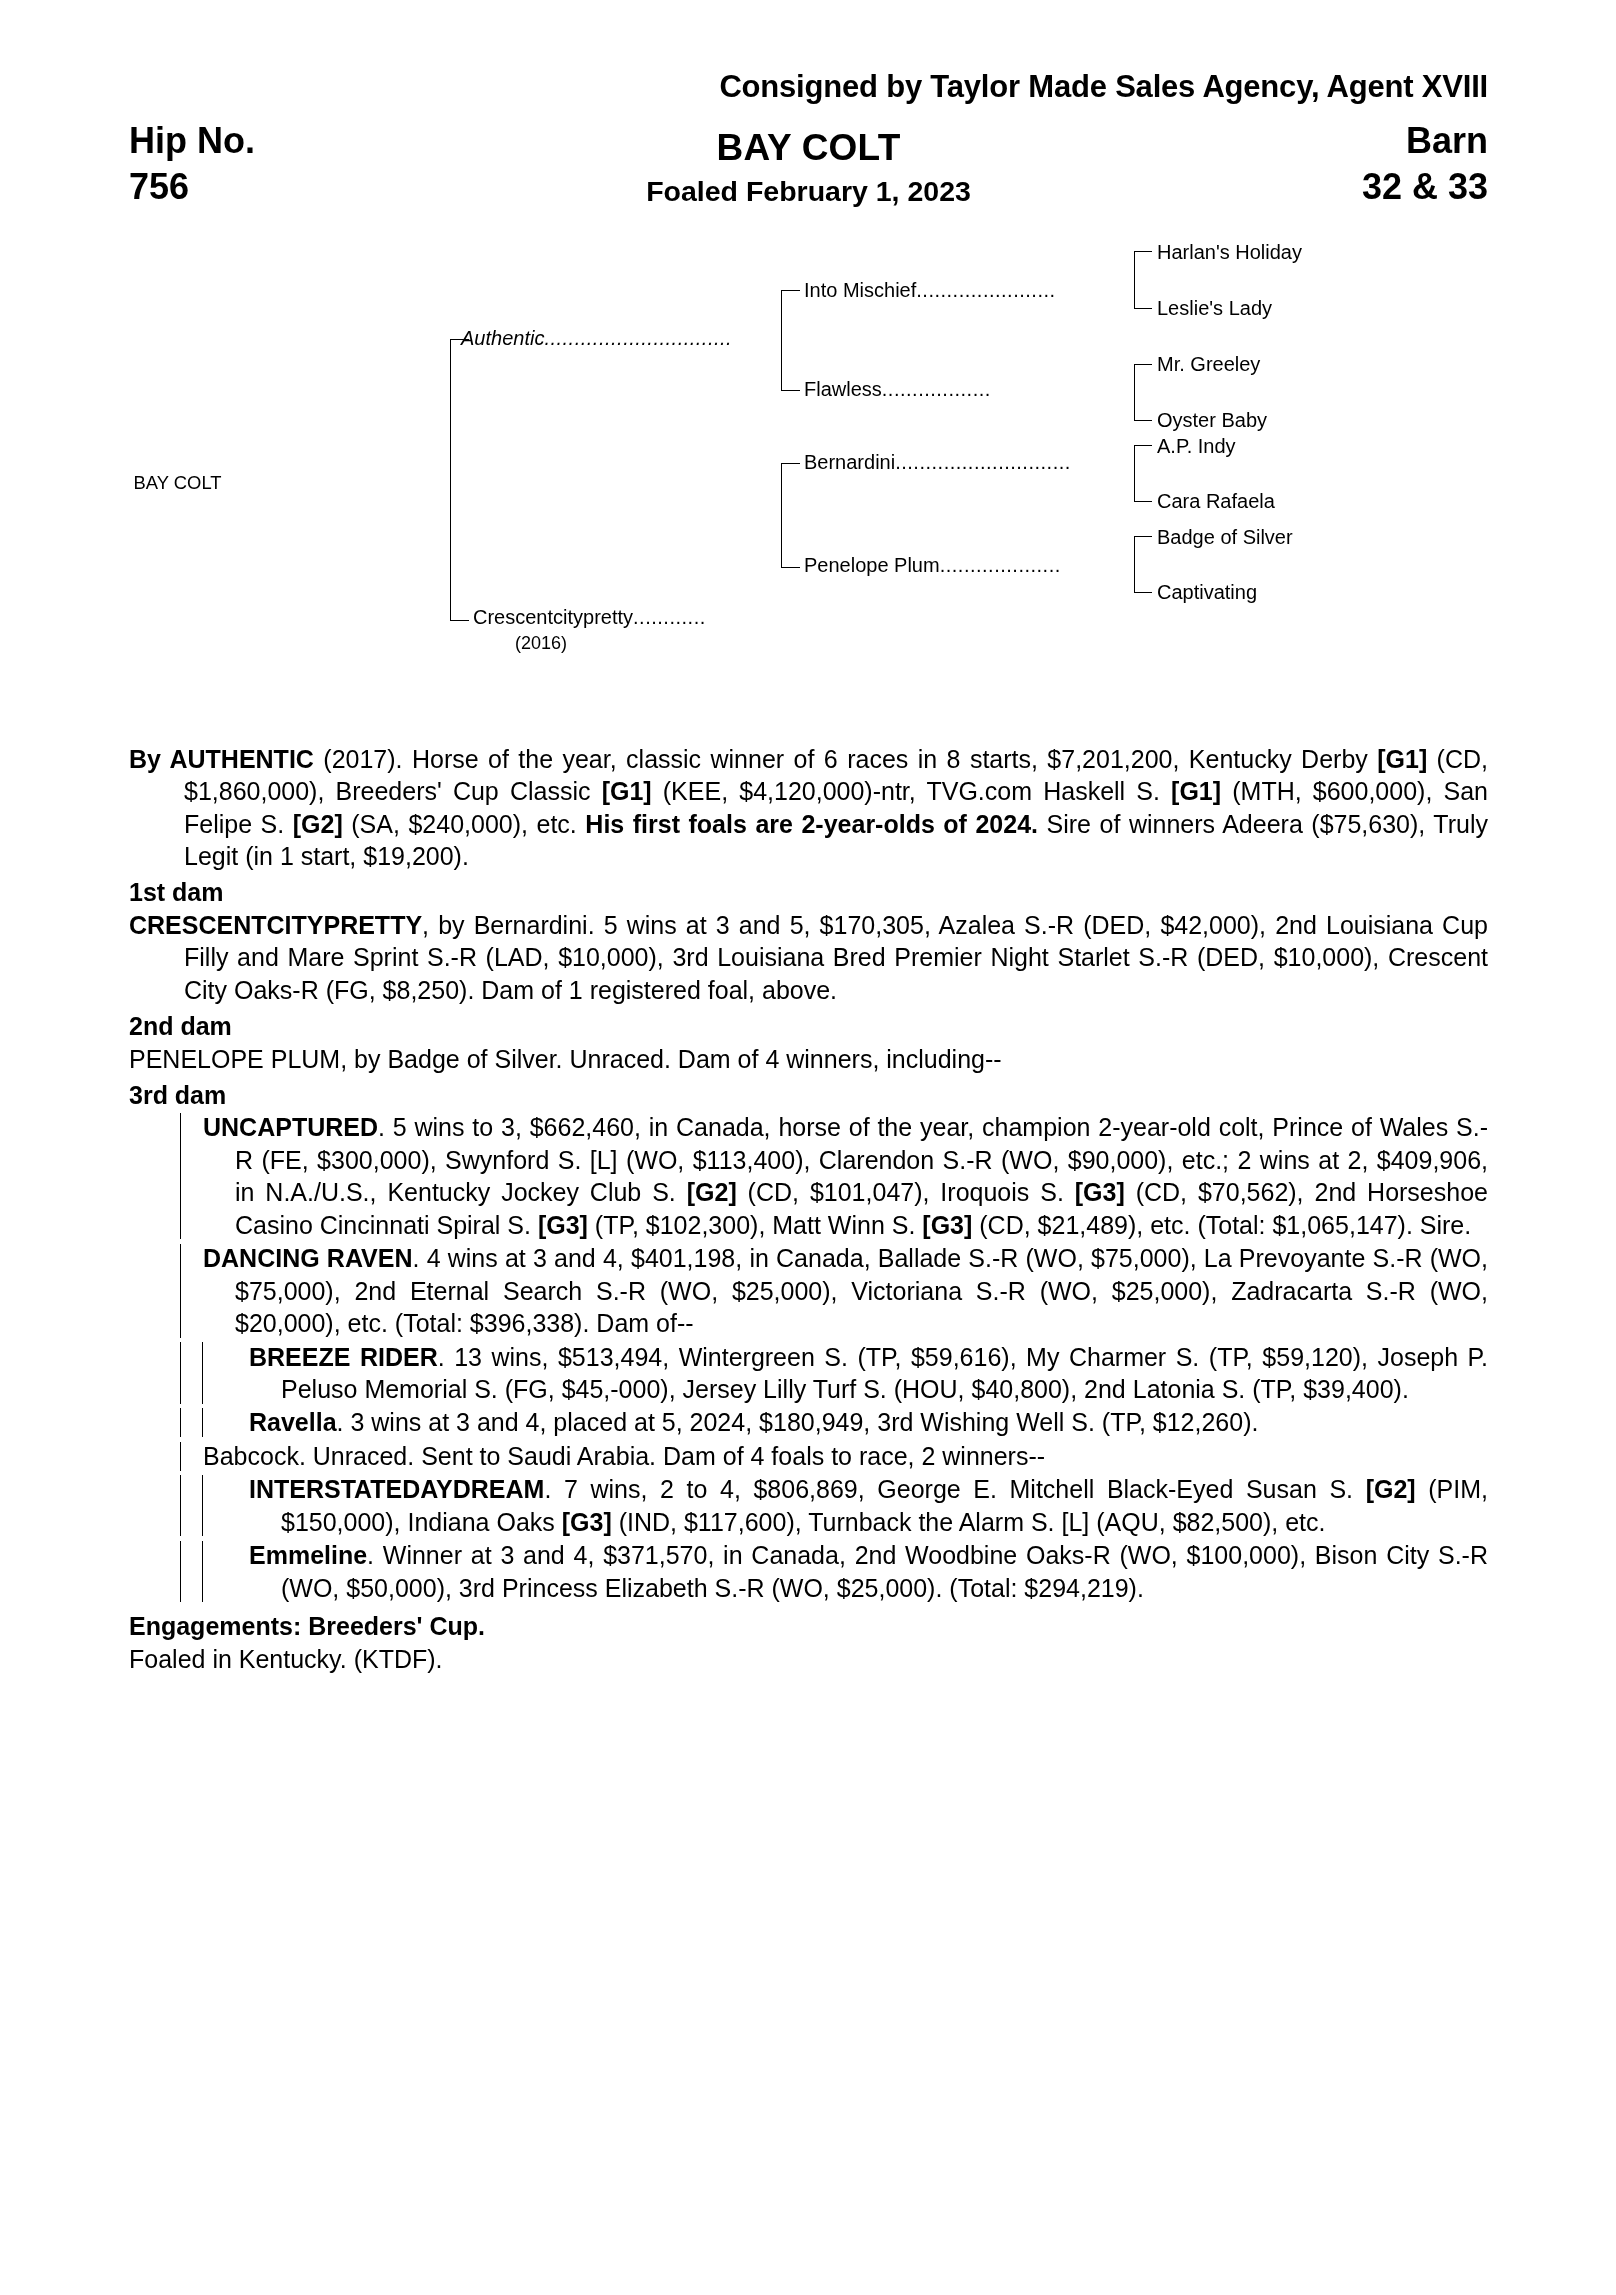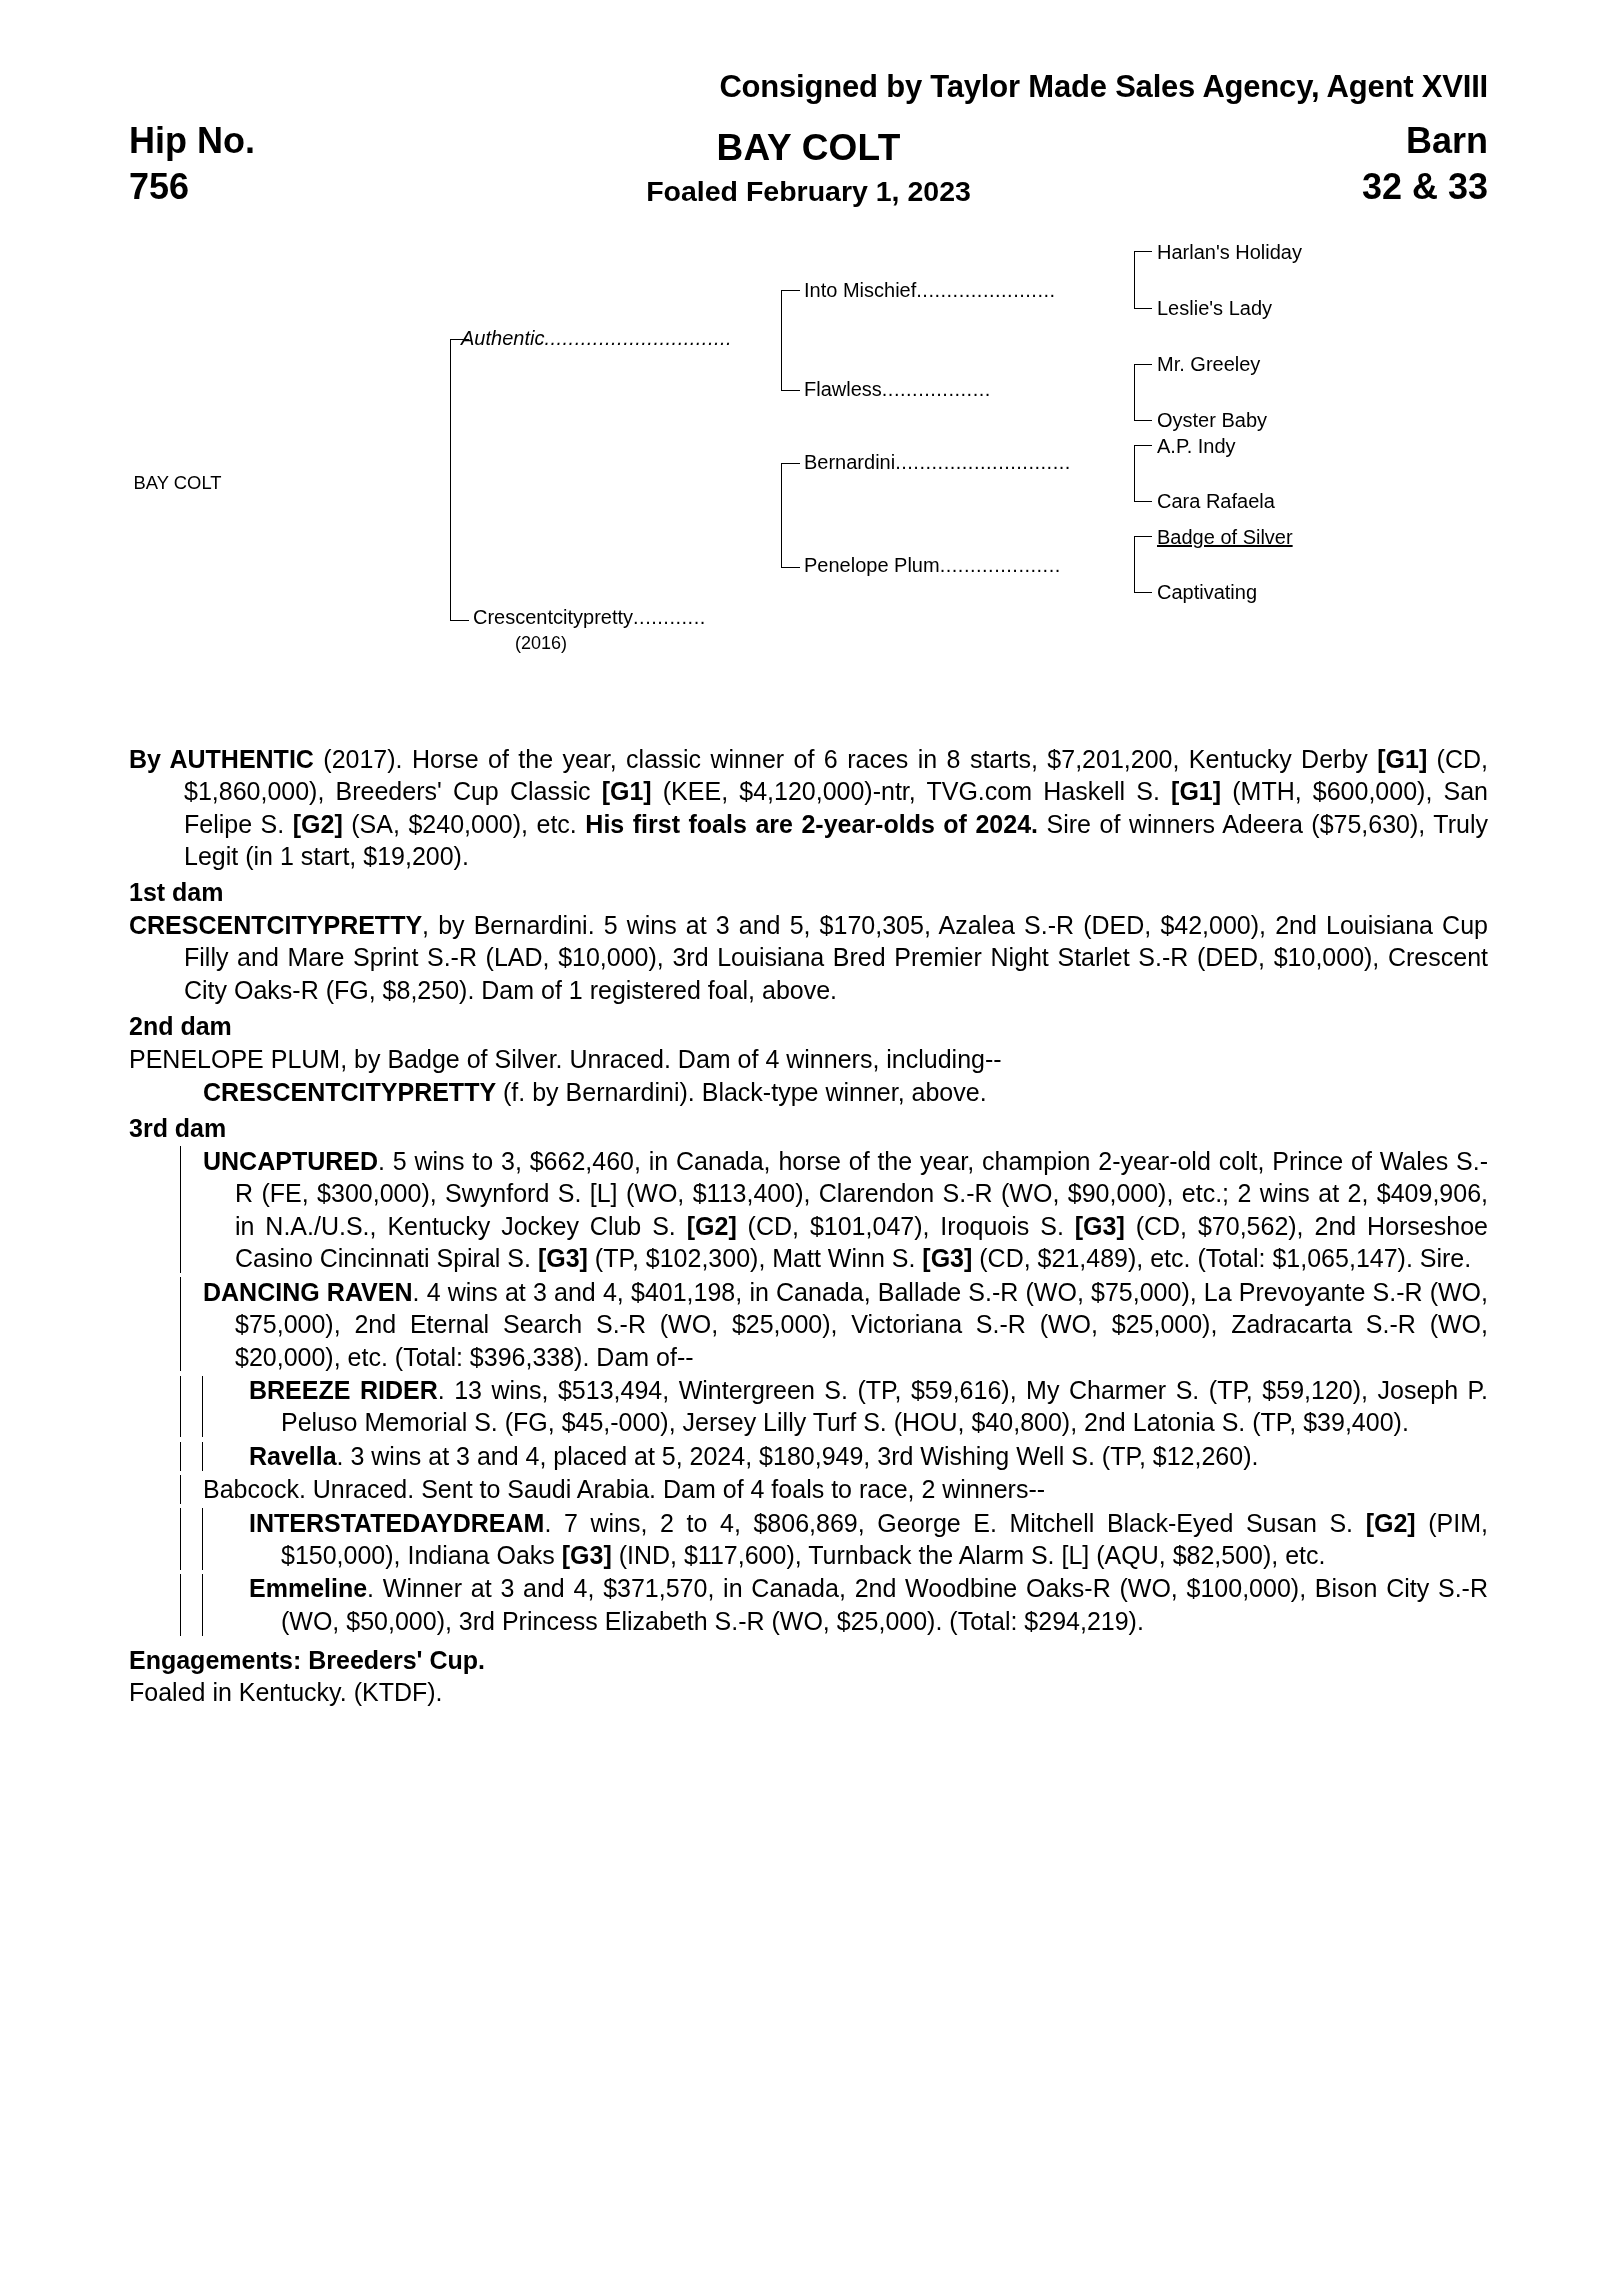--- a/index.html
+++ b/index.html
@@ -226,34 +226,33 @@
       <div class="ped-name" style="left:675px; top:321px;">
         <span>Penelope Plum</span><span class="dots">....................</span>
       </div>
 
       <div class="ped-name" style="left:1028px; top:8.3px;">Harlan's Holiday</div>
       <div class="ped-name" style="left:1028px; top:64px;">Leslie's Lady</div>
       <div class="ped-name" style="left:1028px; top:120px;">Mr. Greeley</div>
       <div class="ped-name" style="left:1028px; top:176px;">Oyster Baby</div>
       <div class="ped-name" style="left:1028px; top:202px;">A.P. Indy</div>
       <div class="ped-name" style="left:1028px; top:257px;">Cara Rafaela</div>
-      <div class="ped-name" style="left:1028px; top:293px;text-decoration:underline;">Badge of Silver</div>
+      <div class="ped-name" style="left:1028px; top:293px;">Badge of Silver</div>
       <div class="ped-name" style="left:1028px; top:348px;text-align:center;">Captivating</div>
     </div>
 
     <div class="body">
 
       <div class="para hang1"><b>By AUTHENTIC</b> (2017). Horse of the year, classic winner of 6 races in 8 starts, $7,201,200, Kentucky Derby <b>[G1]</b> (CD, $1,860,000), Breeders' Cup Classic <b>[G1]</b> (KEE, $4,120,000)-ntr, TVG.com Haskell S. <b>[G1]</b> (MTH, $600,000), San Felipe S. <b>[G2]</b> (SA, $240,000), etc. <b>His first foals are 2-year-olds of 2024.</b> Sire of winners Adeera ($75,630), Truly Legit (in 1 start, $19,200).</div>
 
       <div class="damhdr">1st dam</div>
       <div class="para hang1"><b>CRESCENTCITYPRETTY</b>, by Bernardini. 5 wins at 3 and 5, $170,305, Azalea S.-R (DED, $42,000), 2nd Louisiana Cup Filly and Mare Sprint S.-R (LAD, $10,000), 3rd Louisiana Bred Premier Night Starlet S.-R (DED, $10,000), Crescent City Oaks-R (FG, $8,250). Dam of 1 registered foal, above.</div>
 
       <div class="damhdr">2nd dam</div>
       <div class="para">PENELOPE PLUM, by Badge of Silver. Unraced. Dam of 4 winners, including--</div>
-      <div class="para lvl2"><b>CRESCENTCITYPRETTY</b> (f. by Bernardini). Black-type winner, above.</div>
 
       <div class="damhdr">3rd dam</div>
 
       <div id="entries">
           <div class="para lvl2 bar1"><b>UNCAPTURED</b>. 5 wins to 3, $662,460, in Canada, horse of the year, champion 2-year-old colt, Prince of Wales S.-R (FE, $300,000), Swynford S. [L] (WO, $113,400), Clarendon S.-R (WO, $90,000), etc.; 2 wins at 2, $409,906, in N.A./U.S., Kentucky Jockey Club S. <b>[G2]</b> (CD, $101,047), Iroquois S. <b>[G3]</b> (CD, $70,562), 2nd Horseshoe Casino Cincinnati Spiral S. <b>[G3]</b> (TP, $102,300), Matt Winn S. <b>[G3]</b> (CD, $21,489), etc. (Total: $1,065,147). Sire.</div>
           <div class="para lvl2 bar1"><b>DANCING RAVEN</b>. 4 wins at 3 and 4, $401,198, in Canada, Ballade S.-R (WO, $75,000), La Prevoyante S.-R (WO, $75,000), 2nd Eternal Search S.-R (WO, $25,000), Victoriana S.-R (WO, $25,000), Zadracarta S.-R (WO, $20,000), etc. (Total: $396,338). Dam of--</div>
           <div class="para lvl3 bar2"><b>BREEZE RIDER</b>. 13 wins, $513,494, Wintergreen S. (TP, $59,616), My Charmer S. (TP, $59,120), Joseph P. Peluso Memorial S. (FG, $45,-000), Jersey Lilly Turf S. (HOU, $40,800), 2nd Latonia S. (TP, $39,400).</div>
           <div class="para lvl3 bar2"><b>Ravella</b>. 3 wins at 3 and 4, placed at 5, 2024, $180,949, 3rd Wishing Well S. (TP, $12,260).</div>
           <div class="para lvl2 bar1">Babcock. Unraced. Sent to Saudi Arabia. Dam of 4 foals to race, 2 winners--</div>
           <div class="para lvl3 bar2"><b>INTERSTATEDAYDREAM</b>. 7 wins, 2 to 4, $806,869, George E. Mitchell Black-Eyed Susan S. <b>[G2]</b> (PIM, $150,000), Indiana Oaks <b>[G3]</b> (IND, $117,600), Turnback the Alarm S. [L] (AQU, $82,500), etc.</div>

